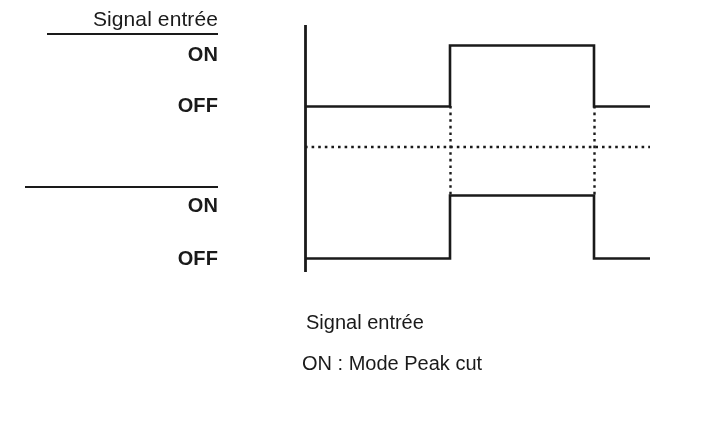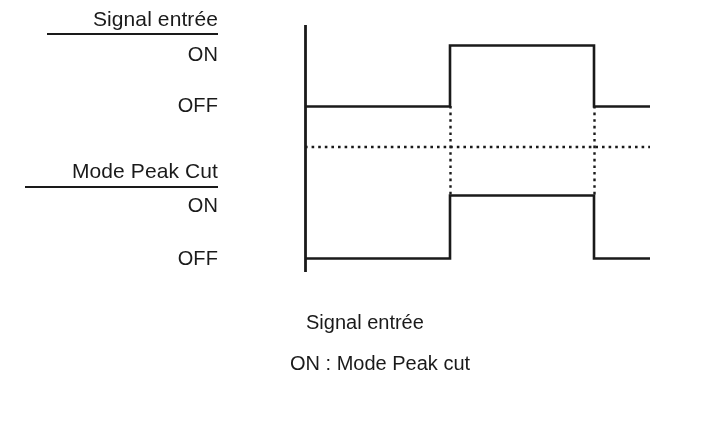--- a/index.html
+++ b/index.html
@@ -43,20 +43,21 @@
   }
 
   .title-underline {
     position: absolute;
     height: 2px;
     background: #1a1a1a;
   }
 
   .level-label {
     font-size: 20px;
+    font-weight: bold;
   }
 
   
   .legend {
     position: absolute;
     left: 306px;
     font-size: 20px;
     line-height: 1;
     white-space: nowrap;
     color: #1a1a1a;
@@ -103,38 +104,35 @@
 <div id="stage">
 
   <div class="label-col" style="top:8px;">
     <span class="title-label">Signal entrée</span>
   </div>
   <div class="title-underline" style="left:47px; top:33px; width:171px;"></div>
 
   <div class="label-col level-label" style="top:44px;">ON</div>
   <div class="label-col level-label" style="top:95px;">OFF</div>
 
-  <div class="label-col" style="top:160px;">
-    <span class="title-label">Mode Peak Cut</span>
-  </div>
   <div class="title-underline" style="left:25px; top:186px; width:193px;"></div>
 
   <div class="label-col level-label" style="top:195px;">ON</div>
   <div class="label-col level-label" style="top:248px;">OFF</div>
 
   <svg id="wave-svg" viewBox="0 0 703 426">
 
     <line class="axis-line" x1="305.5" y1="25" x2="305.5" y2="272"></line>
 
     <polyline class="solid-wave" points="305,106.5 450,106.5 450,45.5 594,45.5 594,106.5 650,106.5"></polyline>
 
     <line class="dotted-h" x1="305" y1="147" x2="650" y2="147"></line>
 
     <line class="dotted-v" x1="450.5" y1="106" x2="450.5" y2="196"></line>
     <line class="dotted-v" x1="594.5" y1="106" x2="594.5" y2="196"></line>
 
     <polyline class="solid-wave" points="305,258.5 450,258.5 450,195.5 594,195.5 594,258.5 650,258.5"></polyline>
   </svg>
 
   <div class="legend" style="top:312px;">Signal entrée</div>
-  <div class="legend" style="left:290px; top:353px;">ON : Mode Peak cut</div>
+  <div class="legend" style="left:302px; top:353px;">ON : Mode Peak cut</div>
 
 </div>
 
 </body></html>

